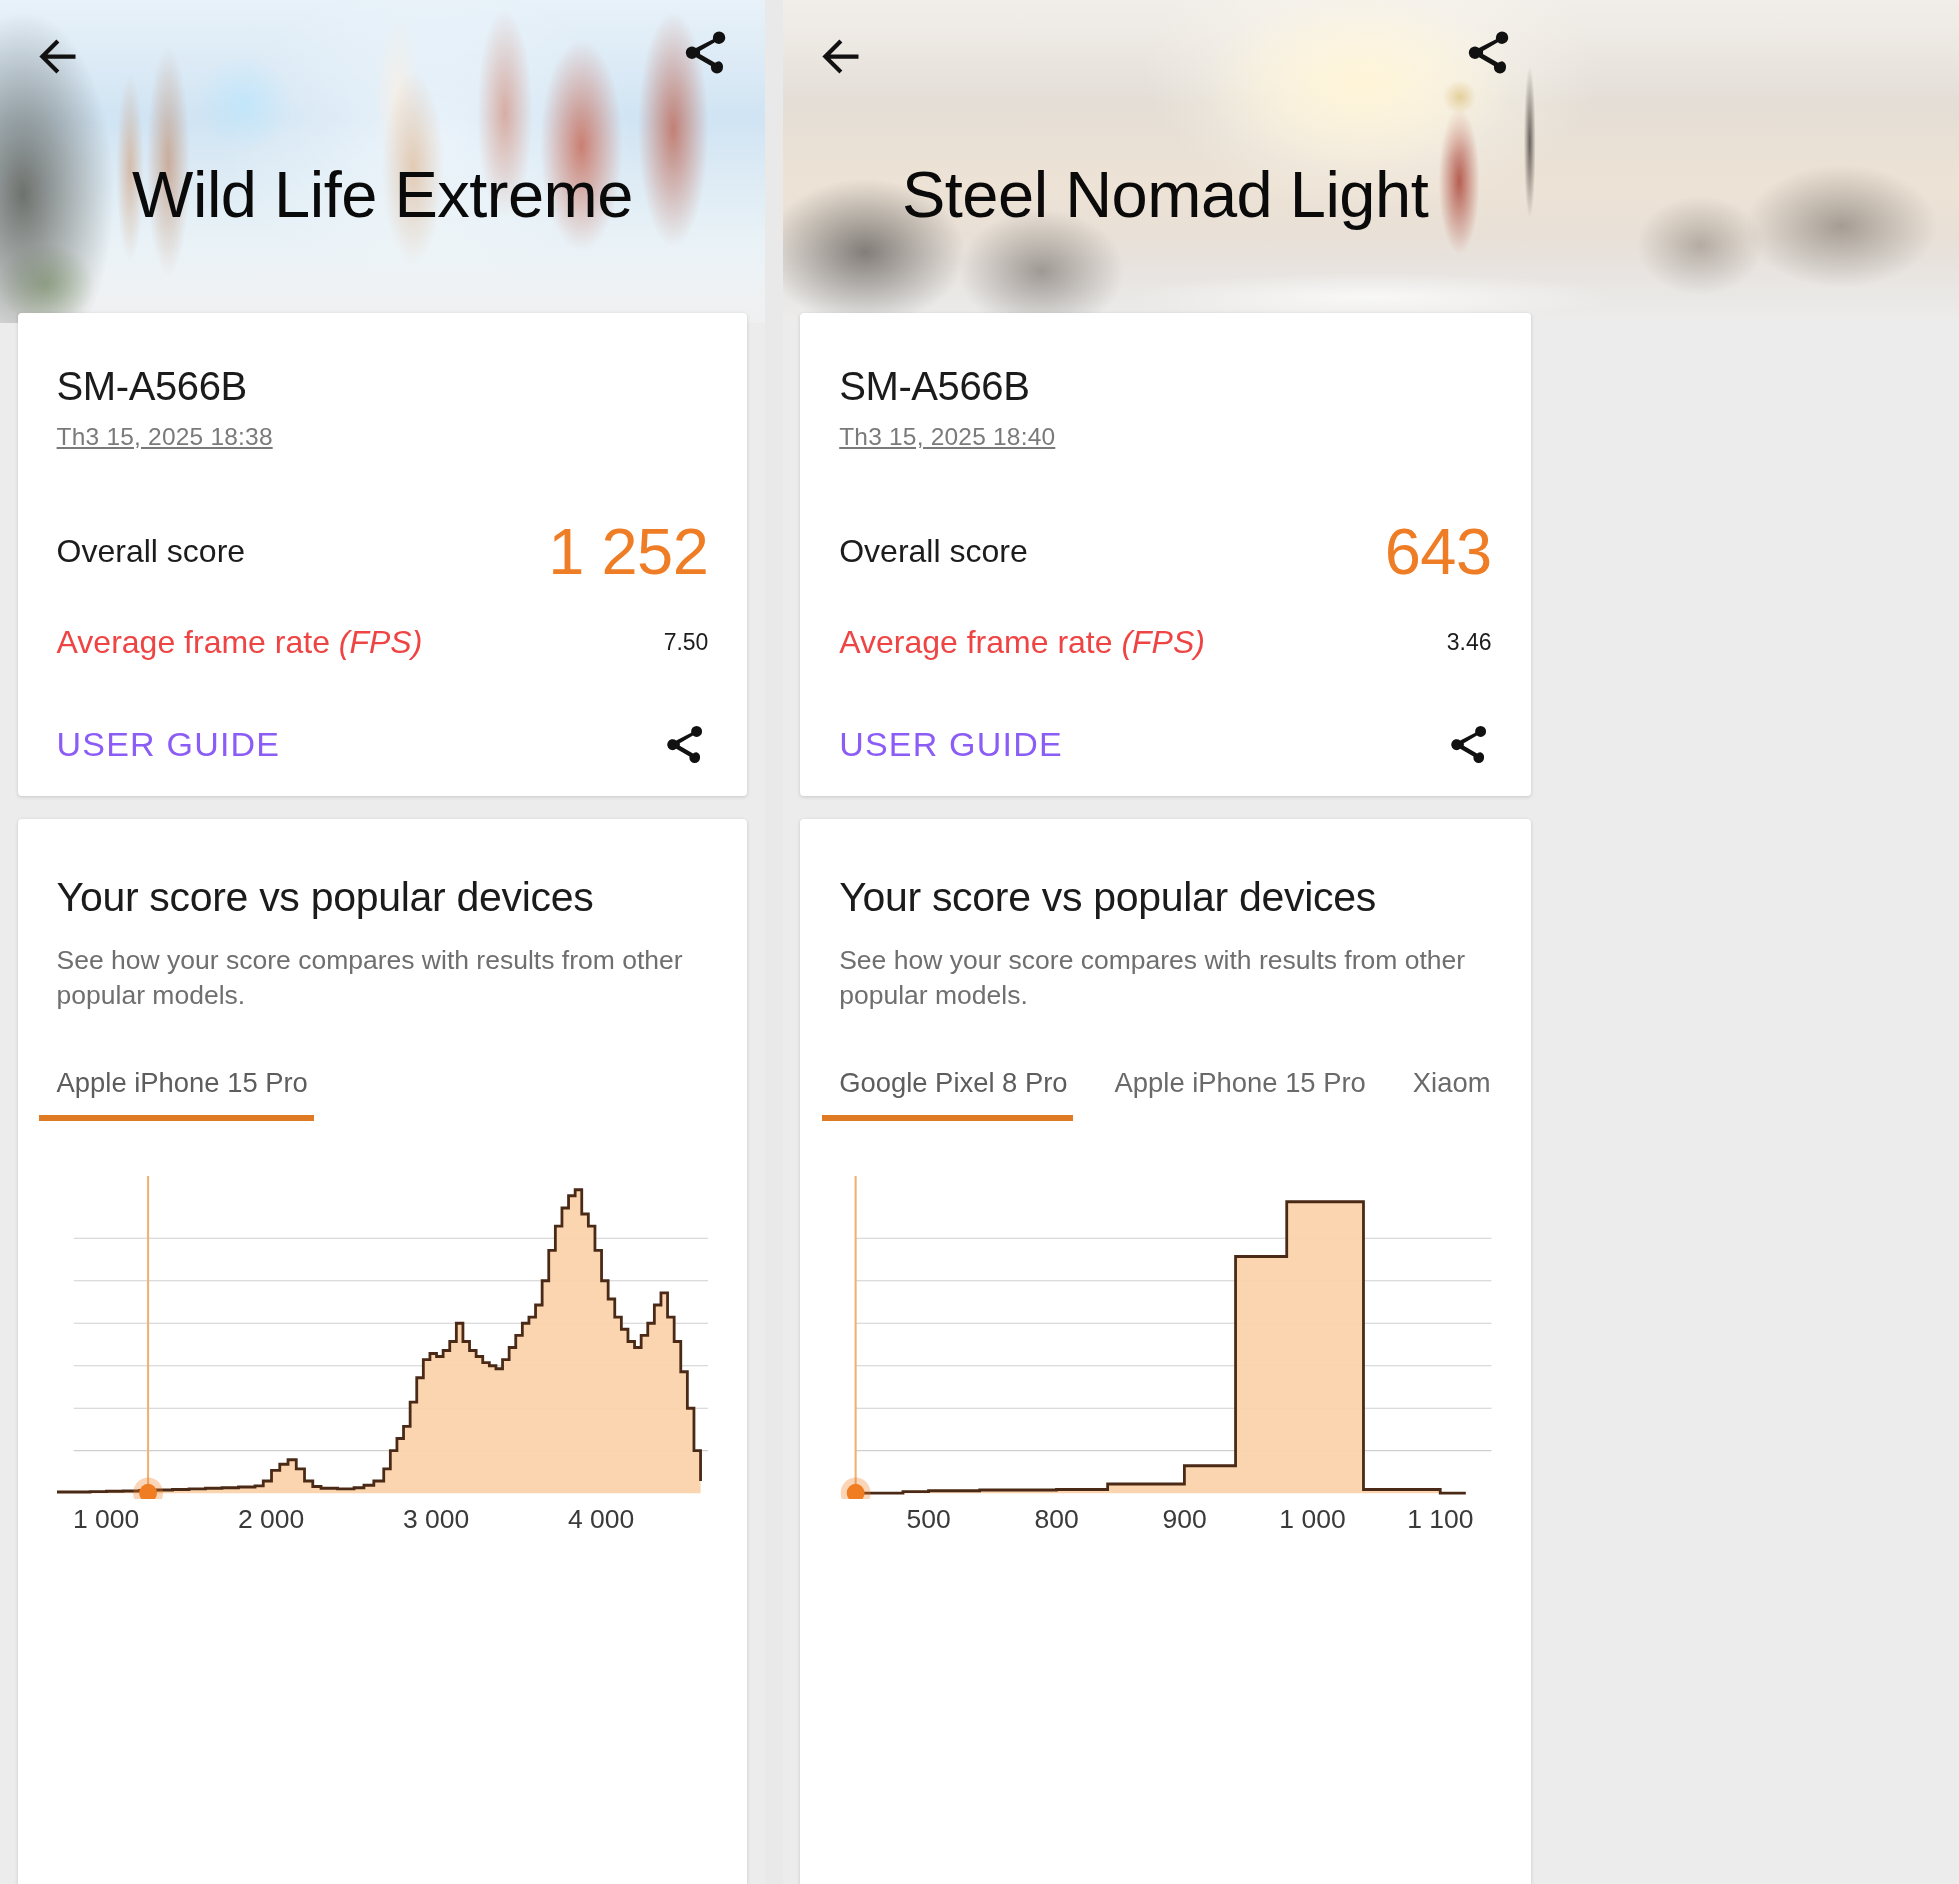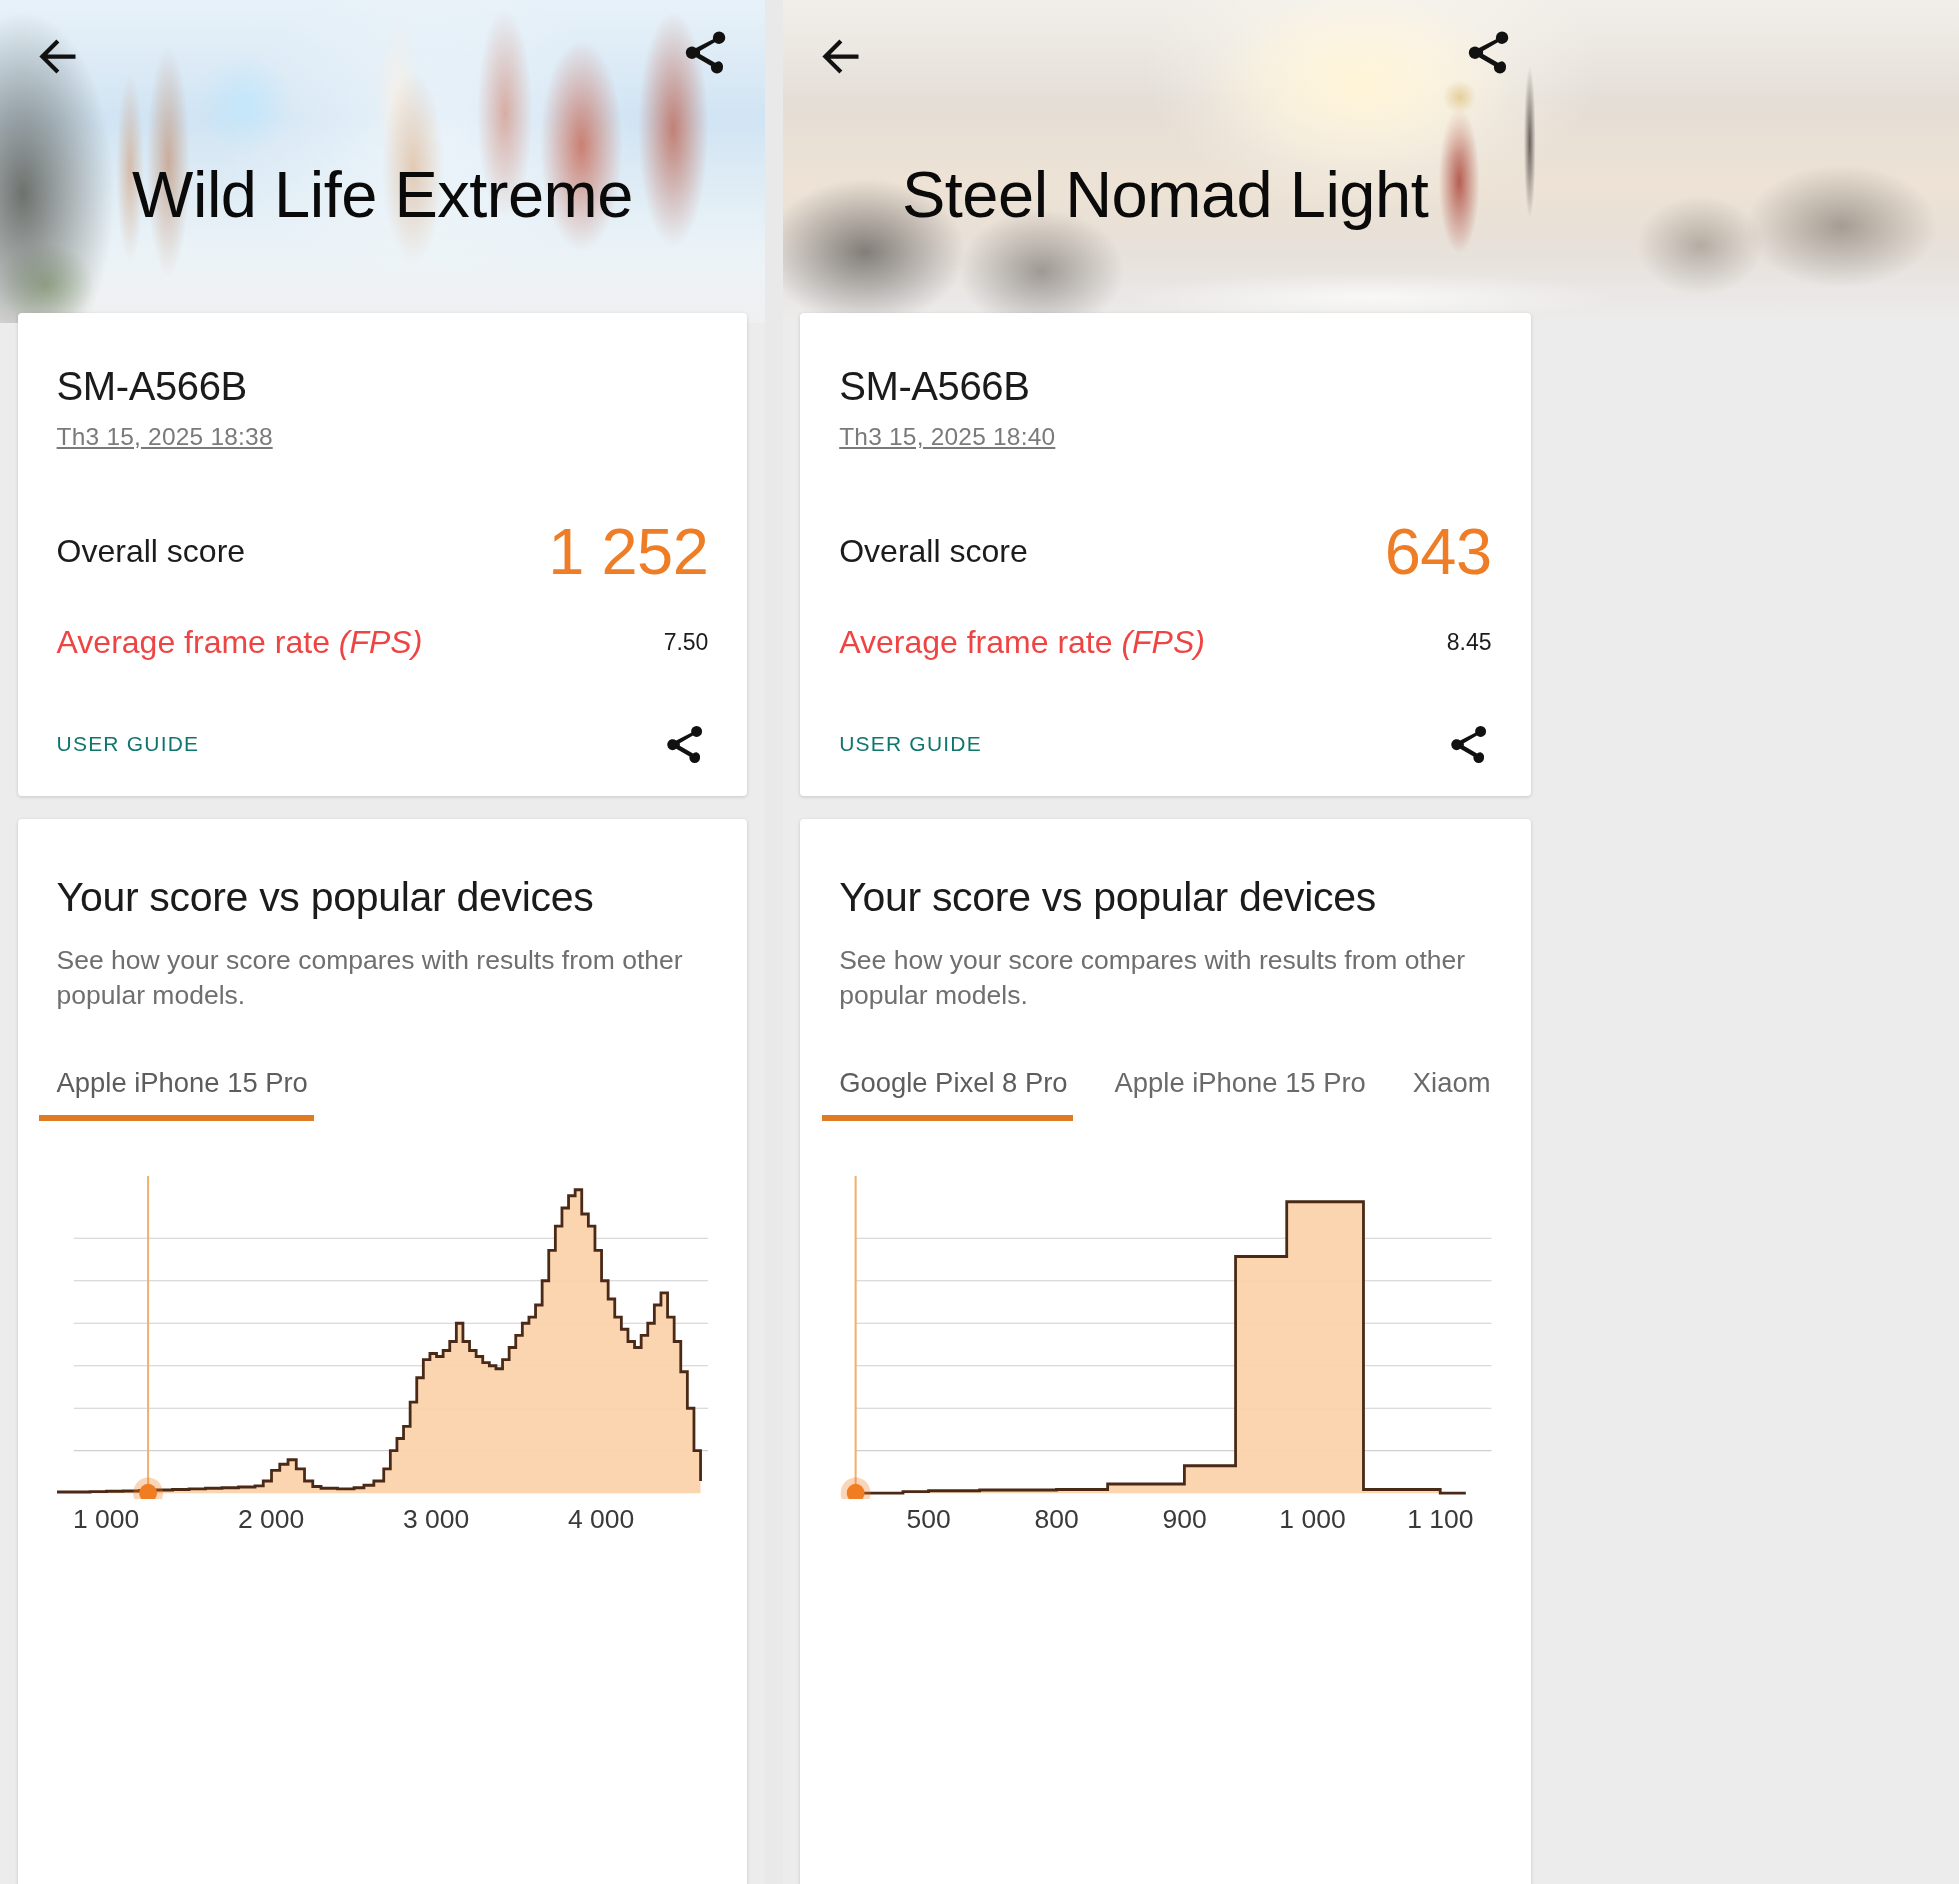--- a/index.html
+++ b/index.html
@@ -126,21 +126,21 @@
     margin-top: 35px;
   }
   .fps-label { font-size: 32px; color:#ef4444; }
   .fps-label i { font-style: italic; }
   .fps-value { font-size: 23px; color:#1c1c1c; }
 
   .guide-row {
     display:flex; align-items:center; justify-content:space-between;
     margin-top: 61px;
   }
-  .guide-link { font-size: 21px; color:#0f766e; letter-spacing: 1.2px; font-weight: 500; }
+  .guide-link { font-size: 34px; color:#8b5cf6; letter-spacing: 1.2px; font-weight: 500; }
   .share-icon-card { width: 45px; height: 45px; }
 
   
   .card-compare { margin-top: 23.5px; padding: 55px 39px 0 39px; height: 1078px; overflow: hidden; }
   .compare-title { font-size: 41px; color:#1b1b1b; letter-spacing:-0.3px; }
   .compare-sub { font-size: 26.5px; color:#6f6f6f; line-height: 1.34; margin-top: 21.6px; max-width: 676px; }
 
   .tabs { display:flex; margin-top: 53px; white-space: nowrap; }
   .tab {
     font-size: 27.4px; color:#6a6a6a; padding: 0 0 21.6px 0; margin-right: 47px;
@@ -257,21 +257,21 @@
       <div class="device-name">SM-A566B</div>
       <div class="device-date">Th3 15, 2025 18:40</div>
 
       <div class="score-row">
         <span class="score-label">Overall score</span>
         <span class="score-value">643</span>
       </div>
 
       <div class="fps-row">
         <span class="fps-label"><span>Average frame rate </span><i>(FPS)</i></span>
-        <span class="fps-value">8.45</span>
+        <span class="fps-value">3.46</span>
       </div>
 
       <div class="guide-row">
         <span class="guide-link">USER GUIDE</span>
         <svg class="share-icon-card" viewBox="0 0 24 24">
           <path d="M18 16.08a2.9 2.9 0 0 0-1.96.77L8.91 12.7c.05-.23.09-.46.09-.7s-.04-.47-.09-.7l7.05-4.11c.52.48 1.2.78 1.96.78a2.92 2.92 0 1 0-2.92-2.92c0 .24.04.47.09.7L7.04 9.86A2.92 2.92 0 1 0 5.08 15c.76 0 1.44-.3 1.96-.78l7.12 4.16c-.05.21-.08.43-.08.65a2.84 2.84 0 1 0 5.68 0A2.84 2.84 0 0 0 18 16.08z" fill="#111"></path>
         </svg>
       </div>
     </div>
 

